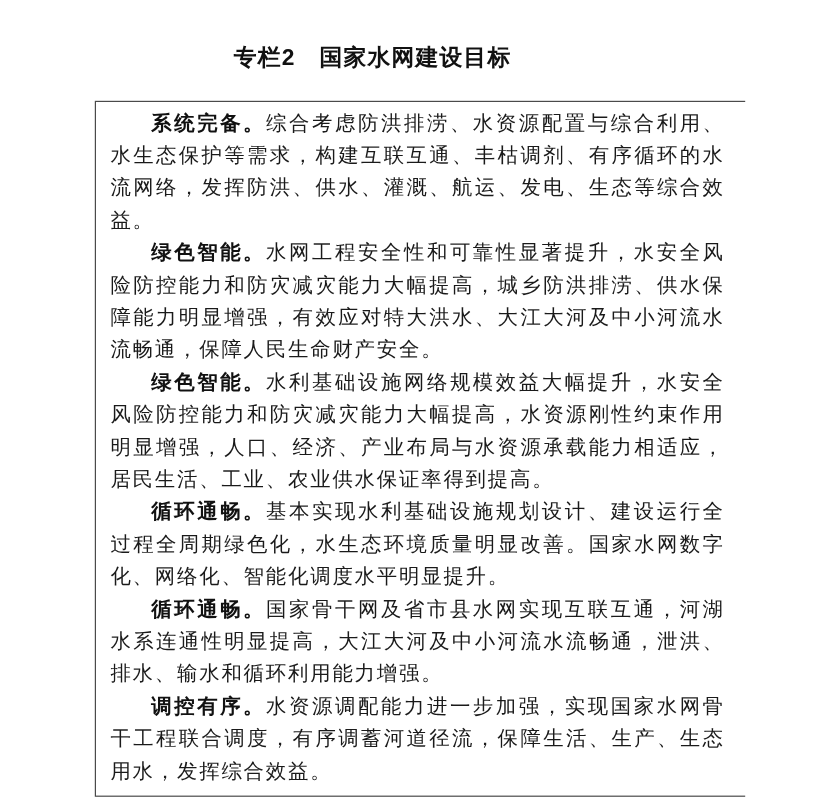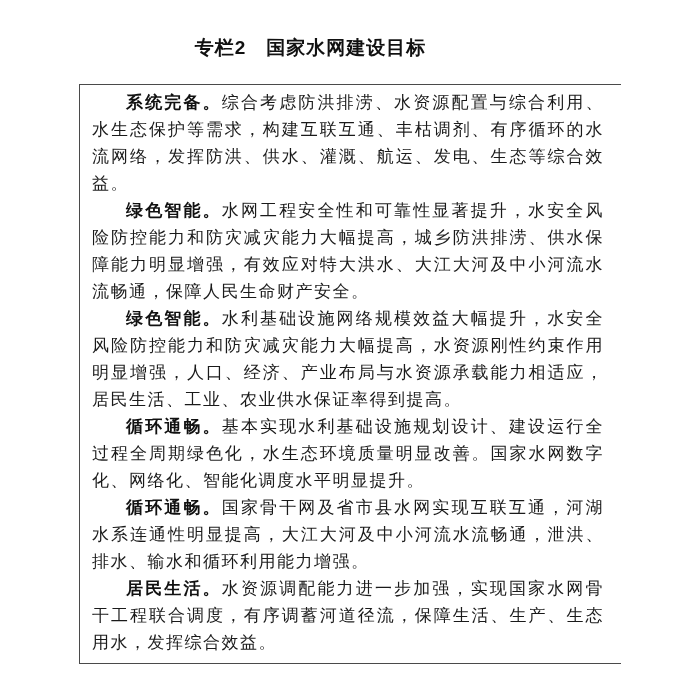--- a/index.html
+++ b/index.html
@@ -66,17 +66,17 @@
     <p class="goal-para"><strong class="goal-lead">系统完备。</strong><span>综合考虑防洪排涝、水资源配置与综合利用、水生态保护等需求，构建互联互通、丰枯调剂、有序循环的水流网络，发挥防洪、供水、灌溉、航运、发电、生态等综合效益。</span></p>
 
     <p class="goal-para"><strong class="goal-lead">绿色智能。</strong><span>水网工程安全性和可靠性显著提升，水安全风险防控能力和防灾减灾能力大幅提高，城乡防洪排涝、供水保障能力明显增强，有效应对特大洪水、大江大河及中小河流水流畅通，保障人民生命财产安全。</span></p>
 
     <p class="goal-para"><strong class="goal-lead">绿色智能。</strong><span>水利基础设施网络规模效益大幅提升，水安全风险防控能力和防灾减灾能力大幅提高，水资源刚性约束作用明显增强，人口、经济、产业布局与水资源承载能力相适应，居民生活、工业、农业供水保证率得到提高。</span></p>
 
     <p class="goal-para"><strong class="goal-lead">循环通畅。</strong><span>基本实现水利基础设施规划设计、建设运行全过程全周期绿色化，水生态环境质量明显改善。国家水网数字化、网络化、智能化调度水平明显提升。</span></p>
 
     <p class="goal-para"><strong class="goal-lead">循环通畅。</strong><span>国家骨干网及省市县水网实现互联互通，河湖水系连通性明显提高，大江大河及中小河流水流畅通，泄洪、排水、输水和循环利用能力增强。</span></p>
 
-    <p class="goal-para"><strong class="goal-lead">居民生活。</strong><span>水资源调配能力进一步加强，实现国家水网骨干工程联合调度，有序调蓄河道径流，保障生活、生产、生态用水，发挥综合效益。</span></p>
+    <p class="goal-para"><strong class="goal-lead">调控有序。</strong><span>水资源调配能力进一步加强，实现国家水网骨干工程联合调度，有序调蓄河道径流，保障生活、生产、生态用水，发挥综合效益。</span></p>
 
   </div>
 
 </div>
 
 </body></html>

